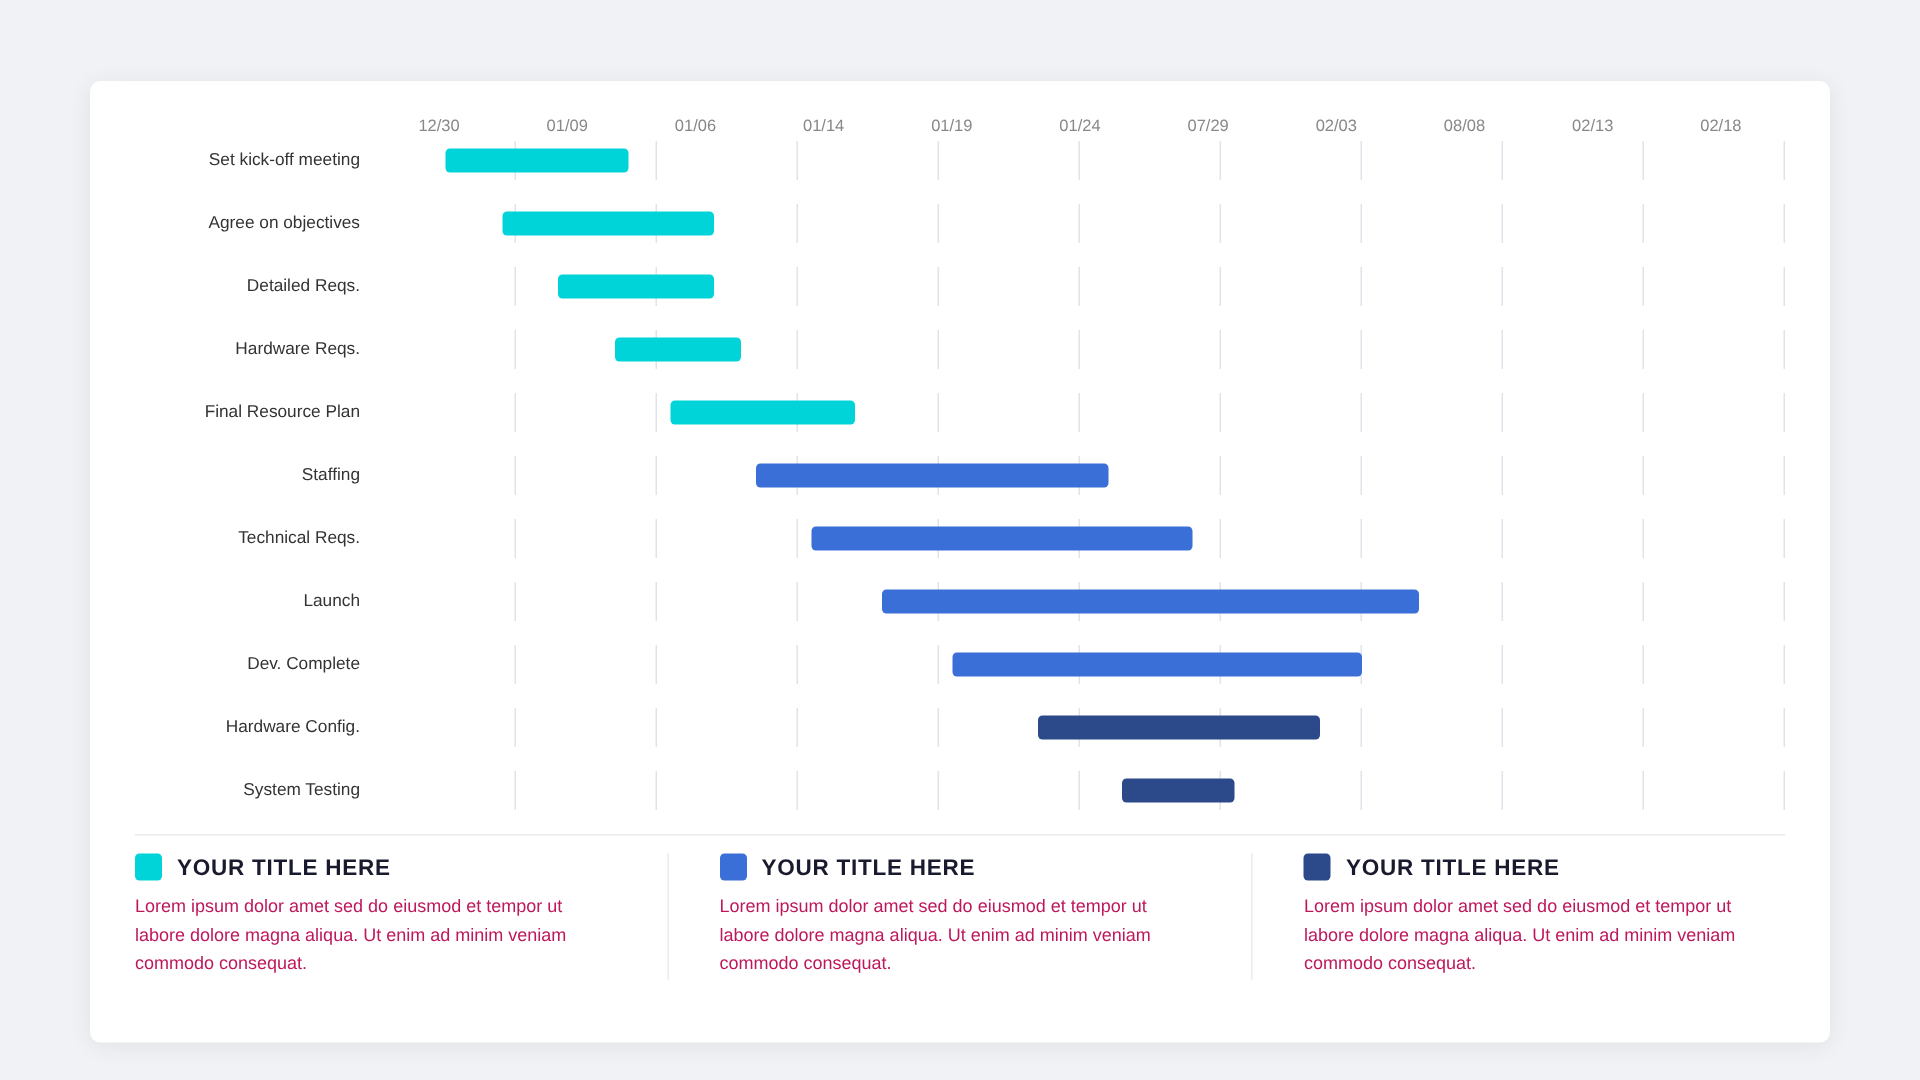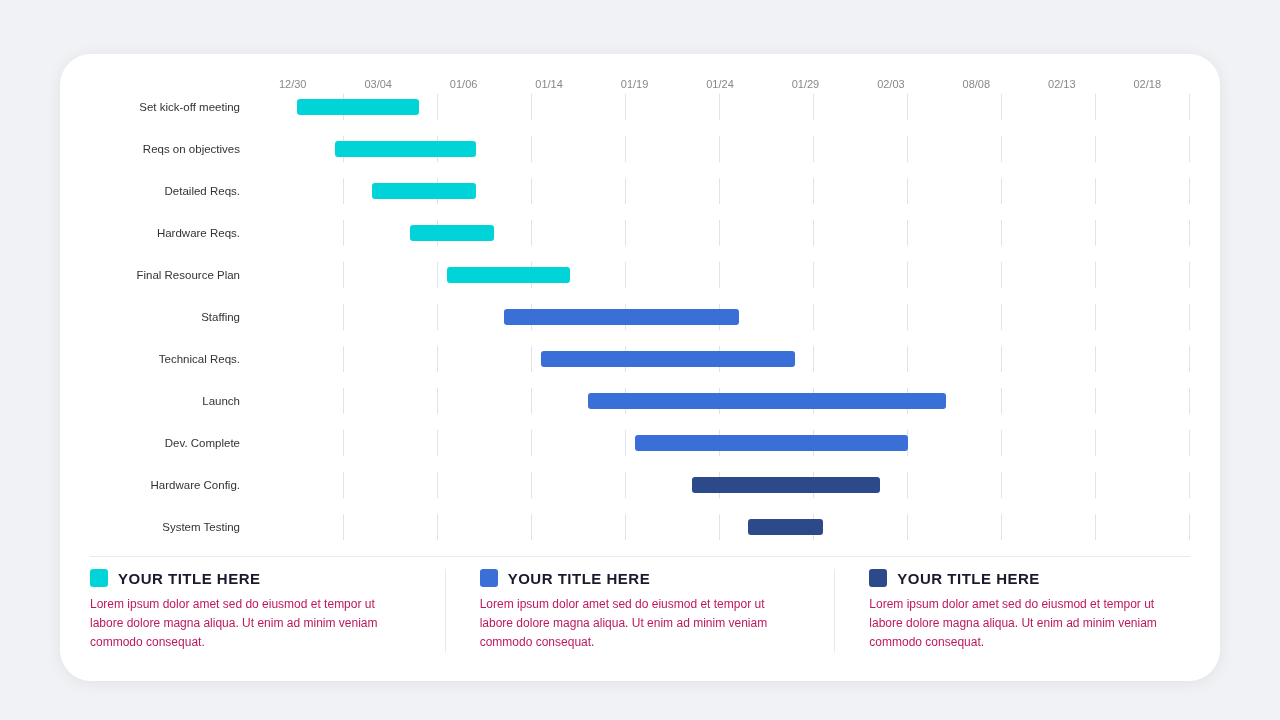--- a/index.html
+++ b/index.html
@@ -22,23 +22,23 @@
     }
     .title {
       font-size: 42px;
       font-weight: 800;
       color: #1a1a2e;
       margin-bottom: 24px;
       text-align: center;
     }
     .card {
       background: #fff;
-      border-radius: 31px;
+      border-radius: 7px;
       width: 100%;
-      padding: 24px 30px 28px;
+      padding: 24px 30px 42px;
       box-shadow: 0 2px 16px rgba(0,0,0,0.07);
       display: flex;
       flex-direction: column;
       gap: 0;
     }
     
     .gantt-container {
       width: 100%;
       overflow: hidden;
     }
@@ -152,26 +152,26 @@
   </style>
 </head>
 <body>
 
 <div class="slide">
   <h1 class="title"></h1>
   <div class="card">
     <div class="gantt-container">
       <div class="gantt-header" id="gantt-header">
           <div class="gantt-col-label">12/30</div>
-          <div class="gantt-col-label">03/04</div>
+          <div class="gantt-col-label">01/09</div>
           <div class="gantt-col-label">01/06</div>
           <div class="gantt-col-label">01/14</div>
           <div class="gantt-col-label">01/19</div>
           <div class="gantt-col-label">01/24</div>
-          <div class="gantt-col-label">01/29</div>
+          <div class="gantt-col-label">07/29</div>
           <div class="gantt-col-label">02/03</div>
           <div class="gantt-col-label">08/08</div>
           <div class="gantt-col-label">02/13</div>
           <div class="gantt-col-label">02/18</div>
         </div>
       <div class="gantt-rows" id="gantt-rows">
           <div class="gantt-row">
             <div class="gantt-task-label">Set kick-off meeting</div>
             <div class="gantt-grid">
               <div class="gantt-grid-lines">
@@ -183,21 +183,21 @@
                 <div class="gantt-vline"></div>
                 <div class="gantt-vline"></div>
                 <div class="gantt-vline"></div>
                 <div class="gantt-vline"></div>
                 <div class="gantt-vline"></div>
               </div>
               <div class="gantt-bar bar-cyan" style="left: 5%; width: 13%;"></div>
             </div>
           </div>
           <div class="gantt-row">
-            <div class="gantt-task-label">Reqs on objectives</div>
+            <div class="gantt-task-label">Agree on objectives</div>
             <div class="gantt-grid">
               <div class="gantt-grid-lines">
                 <div class="gantt-vline"></div>
                 <div class="gantt-vline"></div>
                 <div class="gantt-vline"></div>
                 <div class="gantt-vline"></div>
                 <div class="gantt-vline"></div>
                 <div class="gantt-vline"></div>
                 <div class="gantt-vline"></div>
                 <div class="gantt-vline"></div>

